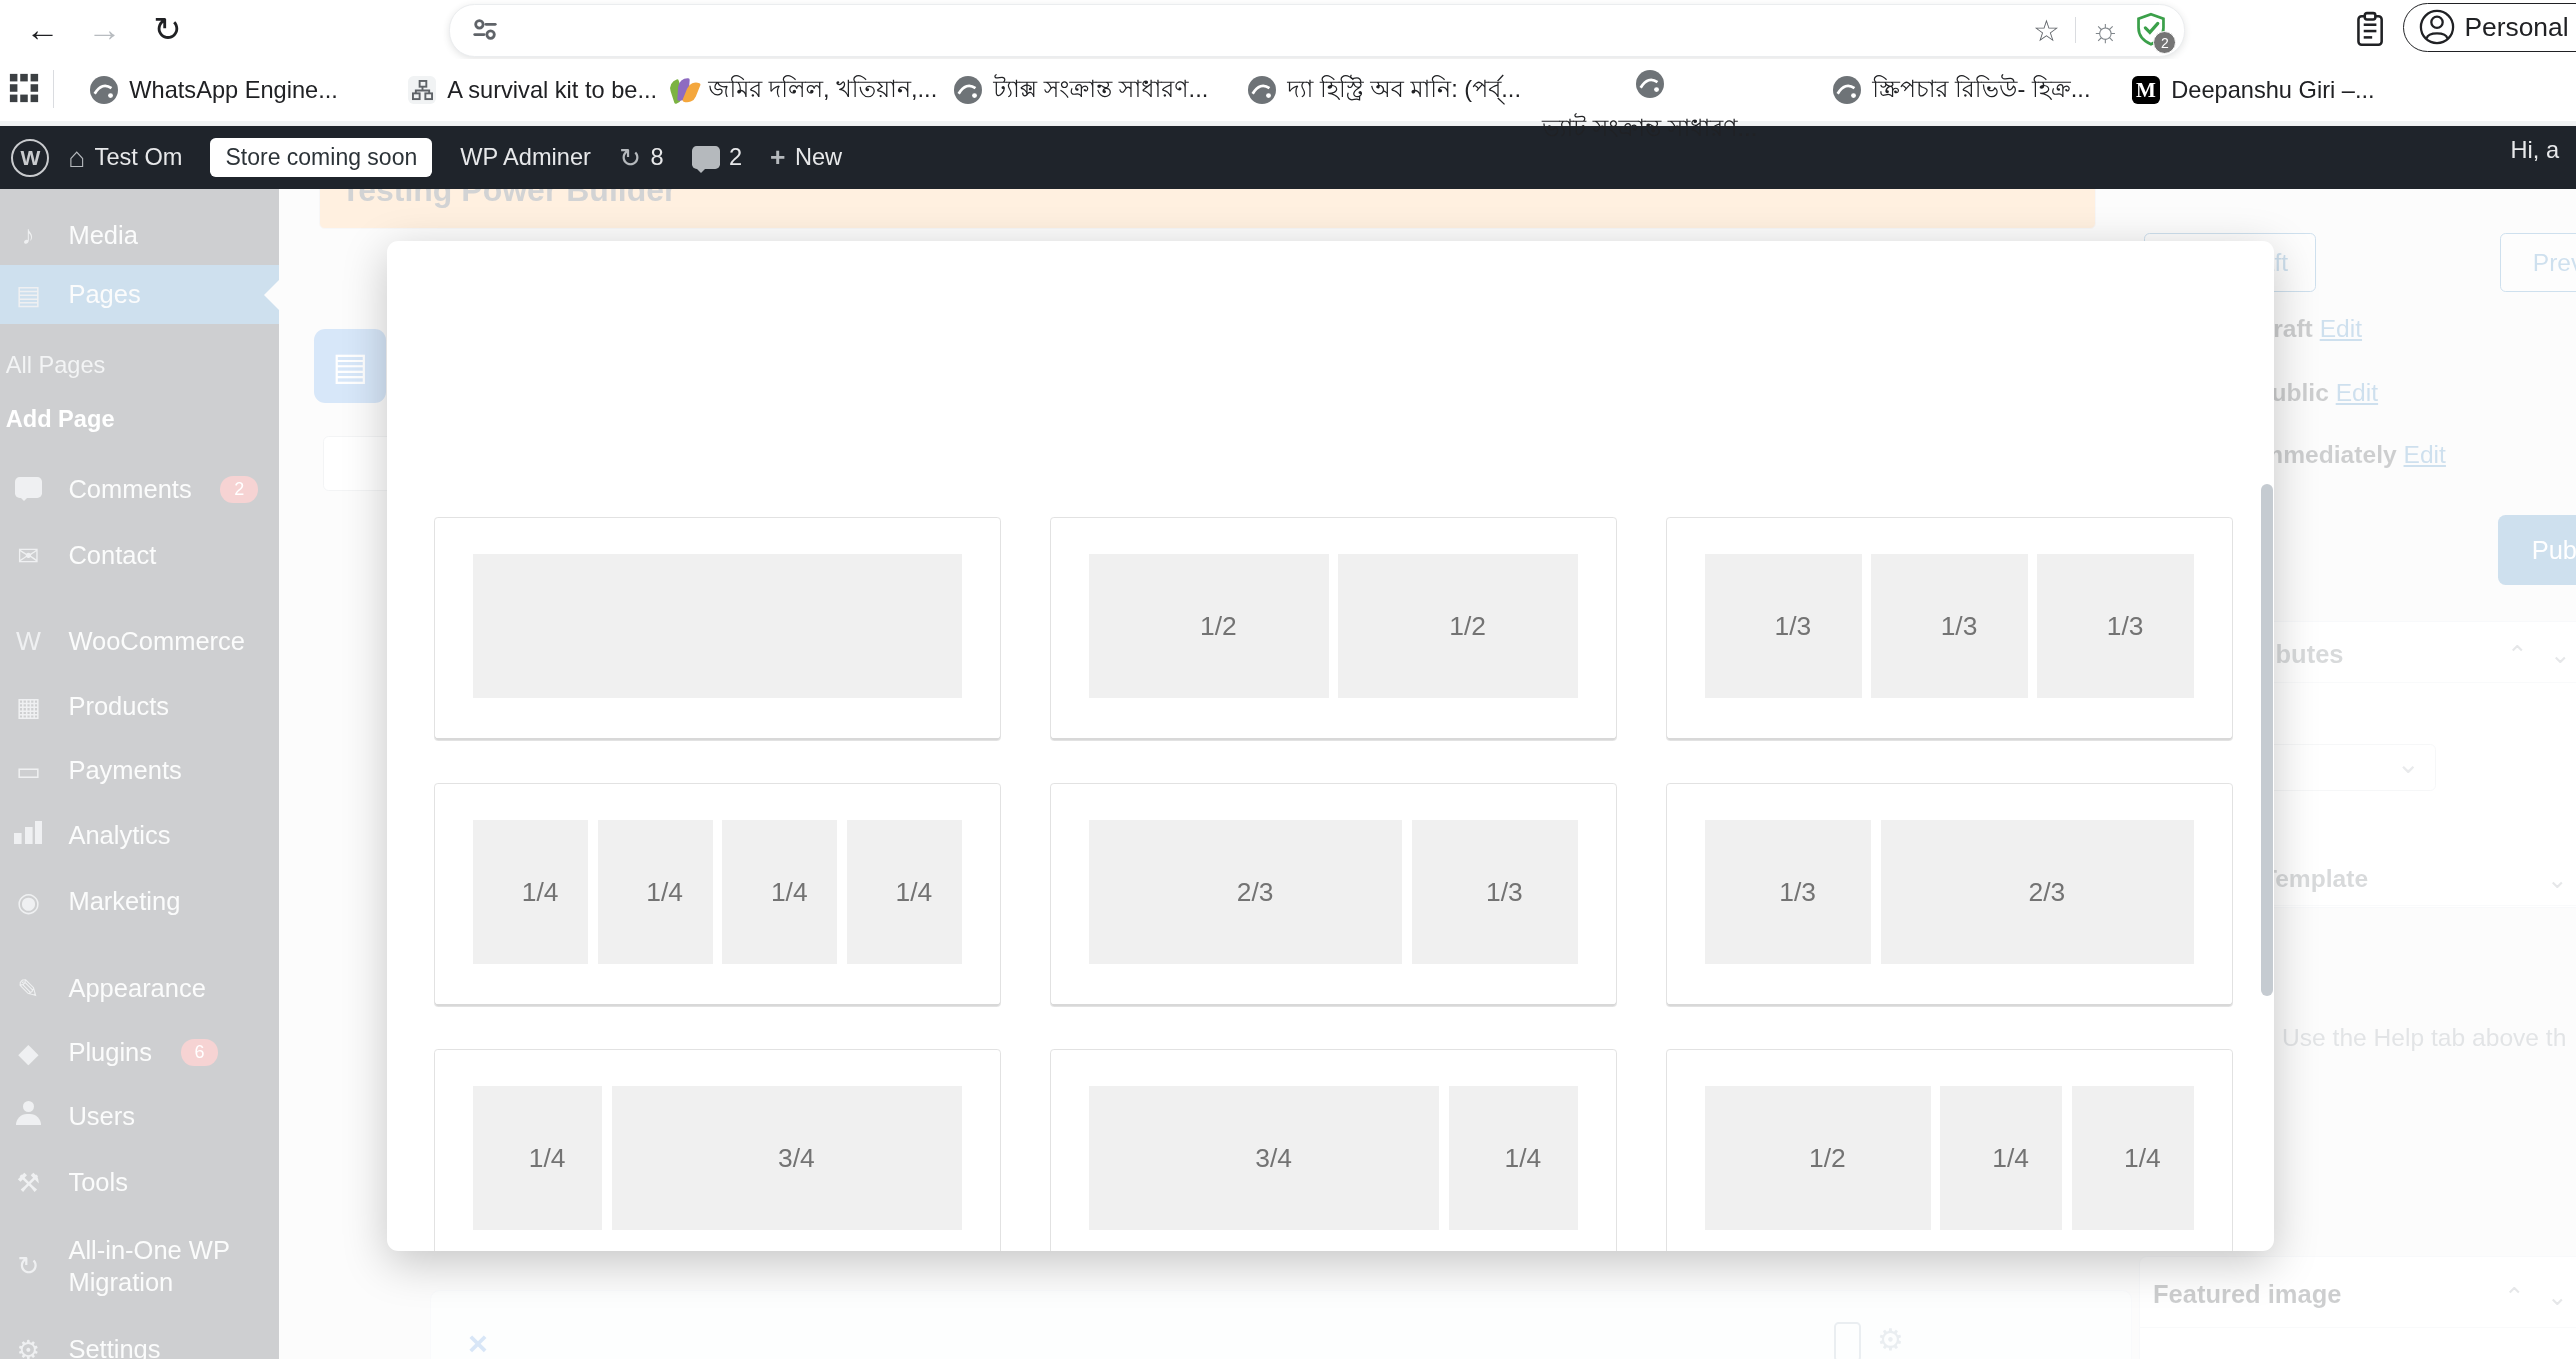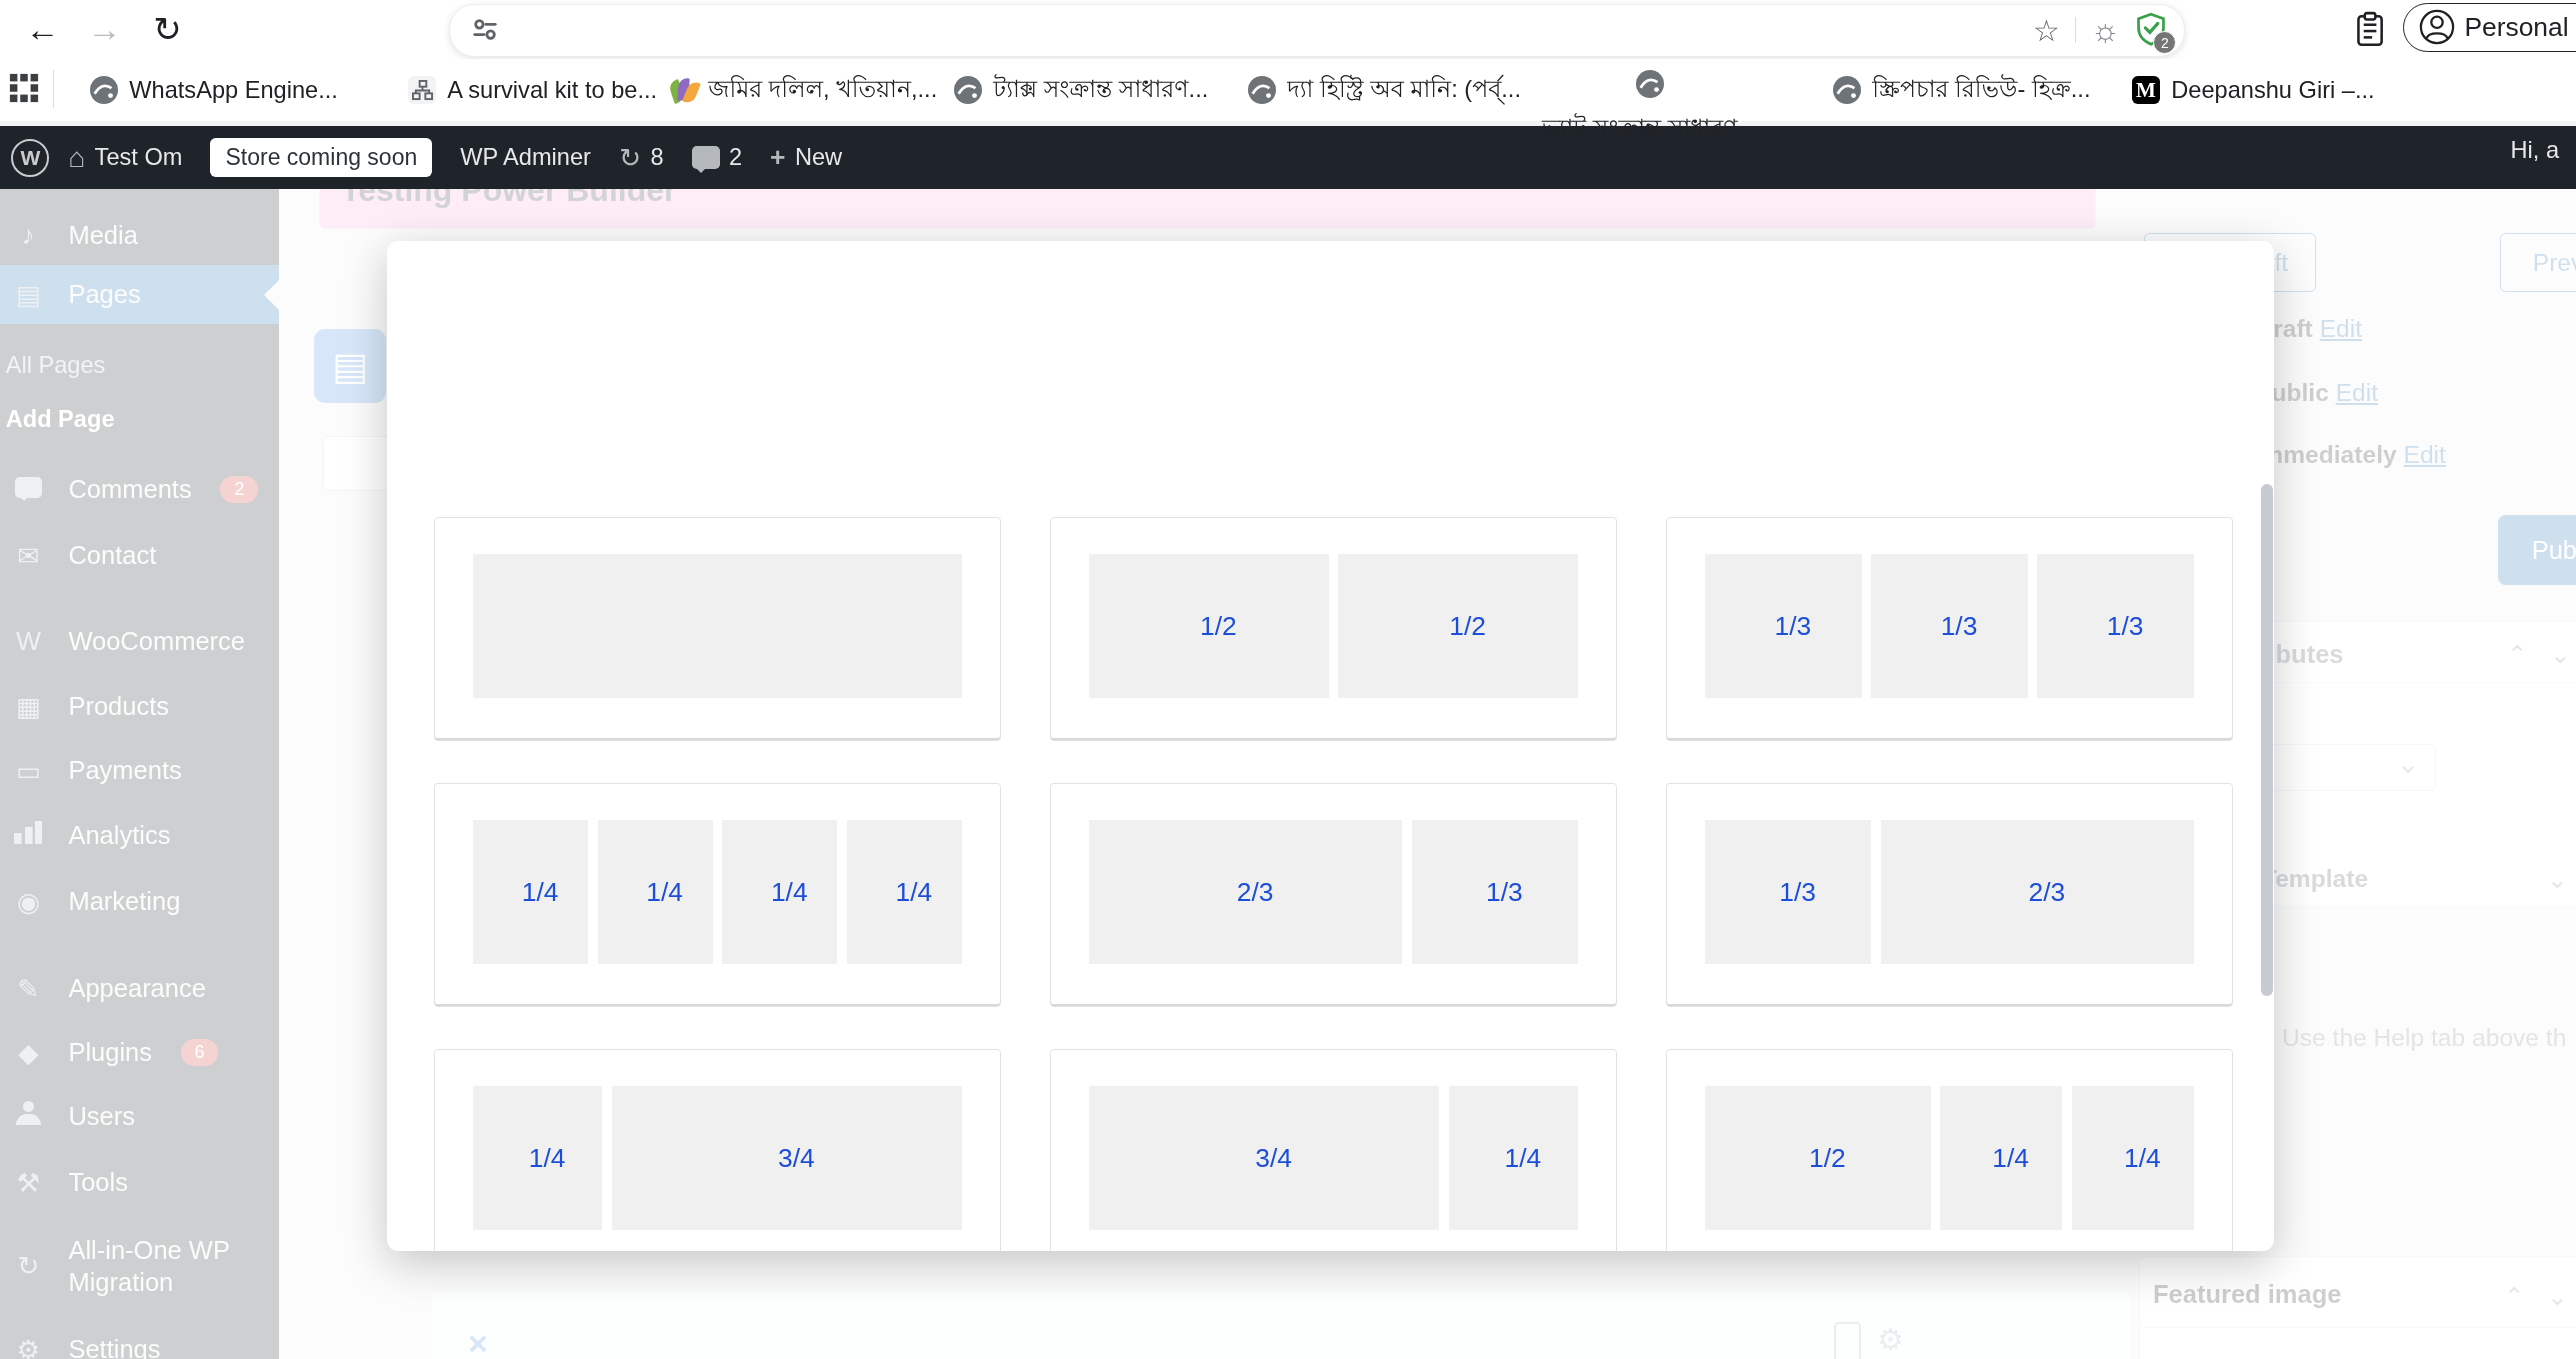--- a/index.html
+++ b/index.html
@@ -67,21 +67,21 @@
   .ic-bars{display:inline-block;width:28px;height:23px;background:
     linear-gradient(#b6bcc2,#b6bcc2) 0 100%/7.6px 11.3px no-repeat,
     linear-gradient(#b6bcc2,#b6bcc2) 10.4px 100%/7.6px 17px no-repeat,
     linear-gradient(#b6bcc2,#b6bcc2) 21px 100%/7.6px 23px no-repeat;}
   .ic-person{display:inline-block;width:24.6px;height:24.6px;position:relative;}
   .ic-person:before{content:"";position:absolute;left:6.6px;top:0;width:11.3px;height:11.3px;border-radius:50%;background:#b6bcc2;}
   .ic-person:after{content:"";position:absolute;left:0;bottom:0;width:24.6px;height:11.3px;border-radius:11.3px 11.3px 0 0;background:#b6bcc2;}
   .ic-bubble{display:inline-block;width:26.4px;height:21px;background:#b6bcc2;border-radius:4.7px;position:relative;}
   .ic-bubble:after{content:"";position:absolute;left:4.7px;bottom:-6.6px;border:4.7px solid transparent;border-top-color:#b6bcc2;}
   
-  .title-input{position:absolute;left:319px;top:-38px;width:1775px;height:76px;background:#f9a8d4;
+  .title-input{position:absolute;left:319px;top:-38px;width:1775px;height:76px;background:#fdba74;
     border:0.9px solid #dcdcde;border-radius:5.7px;display:flex;align-items:center;}
   .title-input span{font-size:32px;font-weight:bold;color:#32373c;margin-left:21px;}
   .so-doc-icon{position:absolute;left:314px;top:140px;width:72px;height:74px;background:#4a90e2;border-radius:11.3px;
     display:flex;align-items:center;justify-content:center;color:#fff;font-size:38px;}
   .so-small-box{position:absolute;left:323px;top:247px;width:74px;height:53px;border:1.9px solid #c8cdd2;border-radius:5.7px;background:#fff;}
   .btn-ghost{position:absolute;height:57px;border:1.9px solid #2271b1;border-radius:5.7px;background:#f6f7f7;
     color:#2271b1;font-size:24.6px;display:flex;align-items:center;justify-content:center;}
   .pub-line{position:absolute;font-size:24.6px;color:#50575e;white-space:nowrap;}
   .pub-line b{color:#1d2327;}
   .pub-line a{color:#2271b1;text-decoration:underline;}
@@ -108,21 +108,21 @@
   .modal-title{color:#fff;font-size:34px;font-weight:bold;}
   .modal-close{position:absolute;right:40px;top:30px;color:#fff;font-size:40px;font-weight:bold;cursor:pointer;line-height:45px;}
   .modal-tabs{position:absolute;top:162px;left:0;width:100%;display:flex;justify-content:center;gap:81px;}
   .mtab{font-size:24.6px;font-weight:bold;letter-spacing:0.9px;color:#9aa0a6;cursor:pointer;}
   .mtab.active{color:#2b6de0;}
   .m-grid{position:absolute;left:47px;top:276px;width:1798px;display:grid;
     grid-template-columns:repeat(3,567px);grid-auto-rows:224px;gap:42px 49px;}
   .m-card{border:1.9px solid #e2e2e2;border-radius:3.8px;background:#fff;box-sizing:border-box;
     padding:36px 38px 42px;display:flex;gap:9.4px;cursor:pointer;box-shadow:0 -1.9px 0 #d8d8d8 inset;}
   .m-col{background:#f0f0f0;display:flex;align-items:center;justify-content:center;
-    font-size:26.4px;color:#1d4ed8;padding-left:19px;}
+    font-size:26.4px;color:#737373;padding-left:19px;}
   .m-scrollbar{position:absolute;left:2261px;top:484px;width:12.3px;height:512px;background:#c5cbd1;border-radius:6.6px;z-index:110;}
   .ic16{flex:0 0 auto;}
 </style>
 </head>
 <body>
 
 <div class="chrome-toolbar">
   <span class="nav-ic" style="left:21px;">←</span>
   <span class="nav-ic disabled" style="left:83px;">→</span>
   <span class="nav-ic" style="left:146px;">↻</span>

